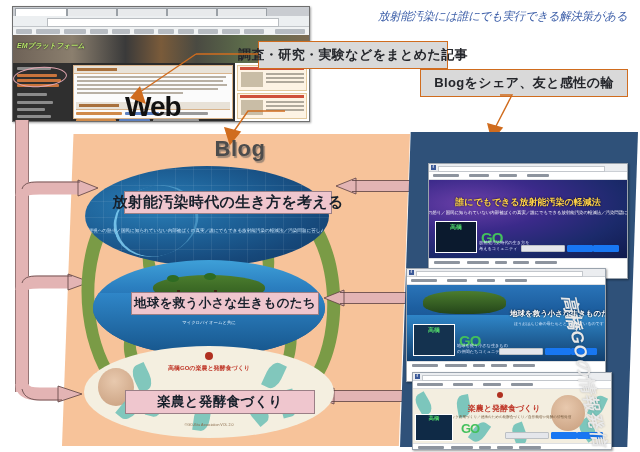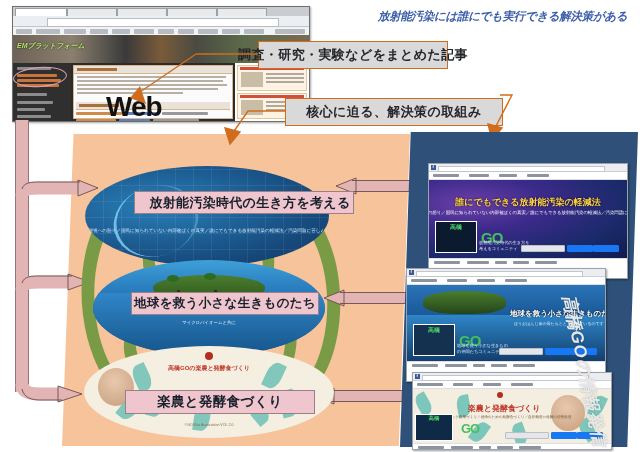--- a/index.html
+++ b/index.html
@@ -2,21 +2,21 @@
 <html lang="ja"><head>
 <meta charset="utf-8">
 <style>
   html,body{margin:0;padding:0;background:#fff;}
   body{width:640px;height:452px;position:relative;overflow:hidden;
        font-family:"Liberation Sans","DejaVu Sans",sans-serif;}
   #stage{position:absolute;left:0;top:0;width:640px;height:452px;overflow:hidden;background:#ffffff;}
 
   
   .tagline{position:absolute;left:378px;top:9px;width:260px;
-    font-size:11.5px;font-weight:bold;font-style:italic;color:#3C5EA8;
+    font-size:11.5px;font-weight:normal;font-style:italic;color:#3C5EA8;
     letter-spacing:-0.3px;white-space:nowrap;}
 
   
   .callout{position:absolute;background:#D9D9D9;border:1.4px solid #D06C1E;
     color:#24262B;font-size:13px;font-weight:bold;letter-spacing:0.4px;
     display:flex;align-items:center;justify-content:center;white-space:nowrap;}
   #callout-article{left:258px;top:41px;width:188px;height:26px;}
   #callout-share{left:420px;top:69px;width:206px;height:26px;}
   #callout-core{left:285px;top:98px;width:216px;height:26px;}
 
@@ -48,21 +48,21 @@
   .sm-tbl{position:absolute;left:2px;right:2px;top:46px;bottom:2px;}
   .sm-tbl .r{display:flex;height:5.5px;margin-bottom:1.2px;}
   .sm-tbl .r span{height:3px;background:#d08a4a;margin-right:3px;border-radius:1px;}
   .sm-tbl .r span.b{background:#5b7fbf;}
   .sm-tbl .r span.g{background:#999;}
   .site-right{position:absolute;right:0;top:28px;width:74px;bottom:0;background:#fff;overflow:hidden;}
   .sr-card{margin:2px;height:24px;background:#fdf3e4;border:1px solid #e2c89c;position:relative;}
   .sr-card .t{position:absolute;left:2px;top:1px;right:2px;height:3px;background:#cf4f3a;}
   .sr-card .p{position:absolute;left:3px;top:6px;width:22px;height:15px;background:#c9bda6;}
   .sr-card .q{position:absolute;left:28px;top:7px;right:2px;height:2px;background:#b0a99c;box-shadow:0 4px 0 #b0a99c,0 8px 0 #b0a99c;}
-  .weblabel{position:absolute;left:93px;top:86px;font-size:28px;font-weight:bold;color:#111;
+  .weblabel{position:absolute;left:112px;top:86px;font-size:28px;font-weight:bold;color:#111;
     letter-spacing:-1px;line-height:1;}
 
   
   .hl-ellipse{position:absolute;left:13px;top:67px;width:52px;height:18px;
     border:1.6px solid #E0A5B0;border-radius:50%;transform:rotate(-4deg);}
 
   
   svg.overlay{position:absolute;left:0;top:0;width:640px;height:452px;pointer-events:none;}
 
   
@@ -106,21 +106,21 @@
     font-size:6px;color:#C0392B;font-weight:bold;white-space:nowrap;}
   #bt3 .bug{position:absolute;left:50%;top:6px;transform:translateX(-50%);
     width:8px;height:8px;border-radius:50%;background:#B03020;}
   #bt3 .foot{position:absolute;left:50%;bottom:10px;transform:translateX(-50%);
     font-size:3.6px;color:#8a6a4a;text-align:center;line-height:1.5;white-space:nowrap;}
 
   
   .plate{position:absolute;background:#EFC6CE;border:1px solid #9a7f86;
     color:#17202B;font-weight:bold;display:flex;align-items:center;justify-content:center;
     white-space:nowrap;letter-spacing:0.3px;}
-  #plate1{left:134px;top:191px;width:206px;height:21px;font-size:13px;padding-left:12px;}
+  #plate1{left:124px;top:191px;width:206px;height:21px;font-size:15px;}
   #plate2{left:131px;top:292px;width:186px;height:21px;font-size:12.5px;}
   #plate3{left:125px;top:390px;width:188px;height:22px;font-size:13.5px;}
 
   
   #fb-panel{position:absolute;left:400px;top:132px;width:238px;height:315px;
     background:#2F5179;
     clip-path:polygon(4.5% 0%,100% 0%,95.5% 100%,0% 100%);}
   #fb-title{position:absolute;left:424px;top:139px;width:190px;text-align:center;
     font-size:19px;font-weight:bold;color:#FFFFFF;letter-spacing:0.3px;}
 
@@ -268,21 +268,21 @@
       </div>
     </div>
     <div class="weblabel">Web</div>
   </div>
 
   <div class="hl-ellipse"></div>
 
   <div class="tagline">放射能汚染には誰にでも実行できる解決策がある</div>
 
   <div class="callout" id="callout-article">調査・研究・実験などをまとめた記事</div>
-  <div class="callout" id="callout-core">核心に迫る、解決策の取組み</div>
+  <div class="callout" id="callout-share">Blogをシェア、友と感性の輪</div>
 
   <div id="blog-panel"></div>
 
   <svg class="overlay" viewBox="0 0 640 452">
     <defs>
       <marker id="pk" markerWidth="6" markerHeight="6" refX="3" refY="3" orient="auto">
         <path d="M0,0 L6,3 L0,6 z" fill="#E3B4B4" stroke="#5a4040" stroke-width="0.35"></path>
       </marker>
     </defs>
 
@@ -347,20 +347,21 @@
       <path d="M258,54 L196,54"></path>
       <path d="M196,54 L140,92"></path>
       <path d="M140,86 L146,104 L130,98 Z" fill="#D06C1E" stroke="none"></path>
       <path d="M285,111 L248,111 L232,134"></path>
       <path d="M225,128 L240,132 L230,144 Z" fill="#D06C1E" stroke="#D06C1E"></path>
       <path d="M500,95 L512,95 L494,130"></path>
       <path d="M488,124 L502,128 L492,140 Z" fill="#D06C1E" stroke="#D06C1E"></path>
     </g>
   </svg>
 
+  <div id="blog-title">Blog</div>
 
   <div class="bthumb" id="bt1">
     <div class="deco"></div>
     <div class="helix"></div>
     <div class="sub">国の汚染対策や人権侵視への怒り／国民に知られていない内部被ばくの真実／誰にでもできる放射能汚染の軽減法／汚染問題に苦しんでいる方々への支援</div>
   </div>
   <div class="bthumb" id="bt2">
     <div class="sea"></div>
     <div class="isle"></div>
     <div class="palm" style="left:36%;bottom:58%;"></div>

